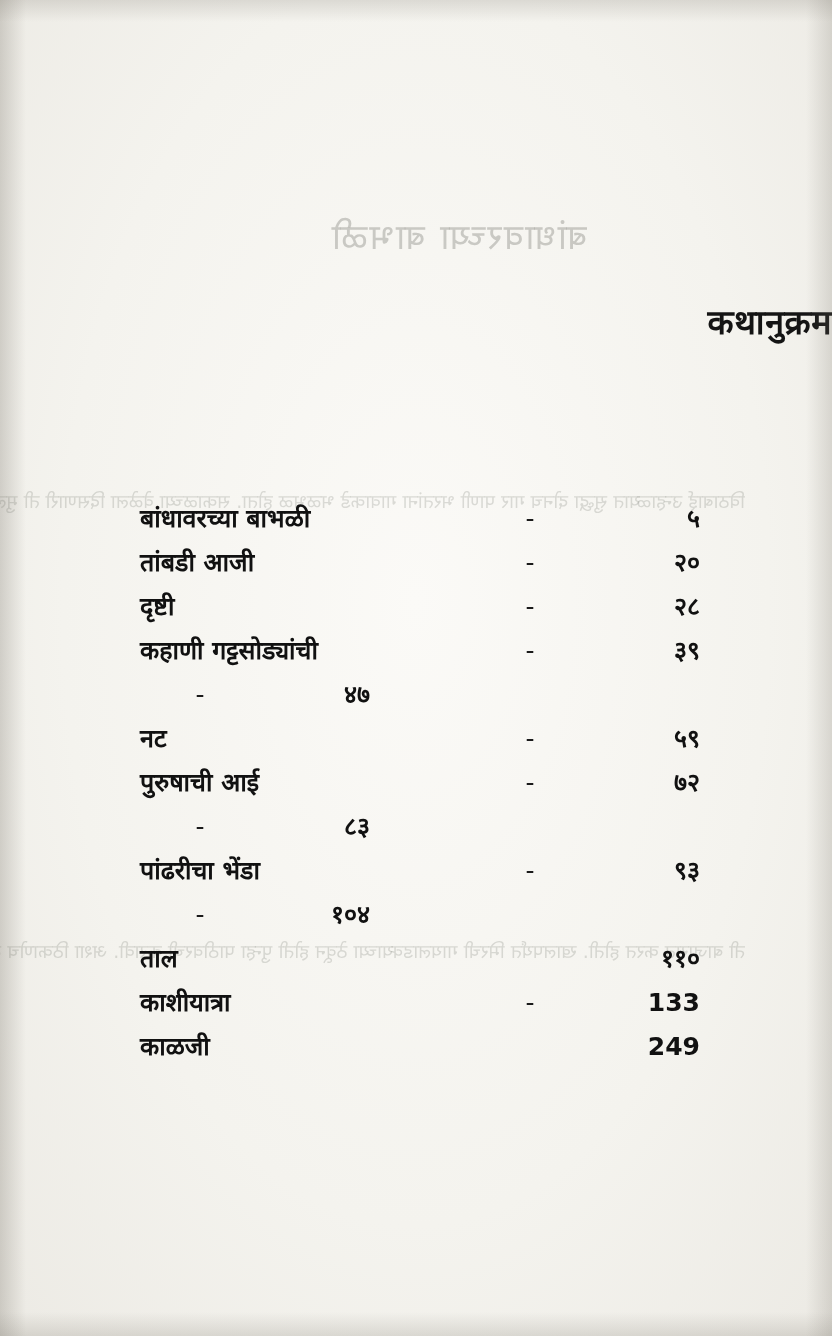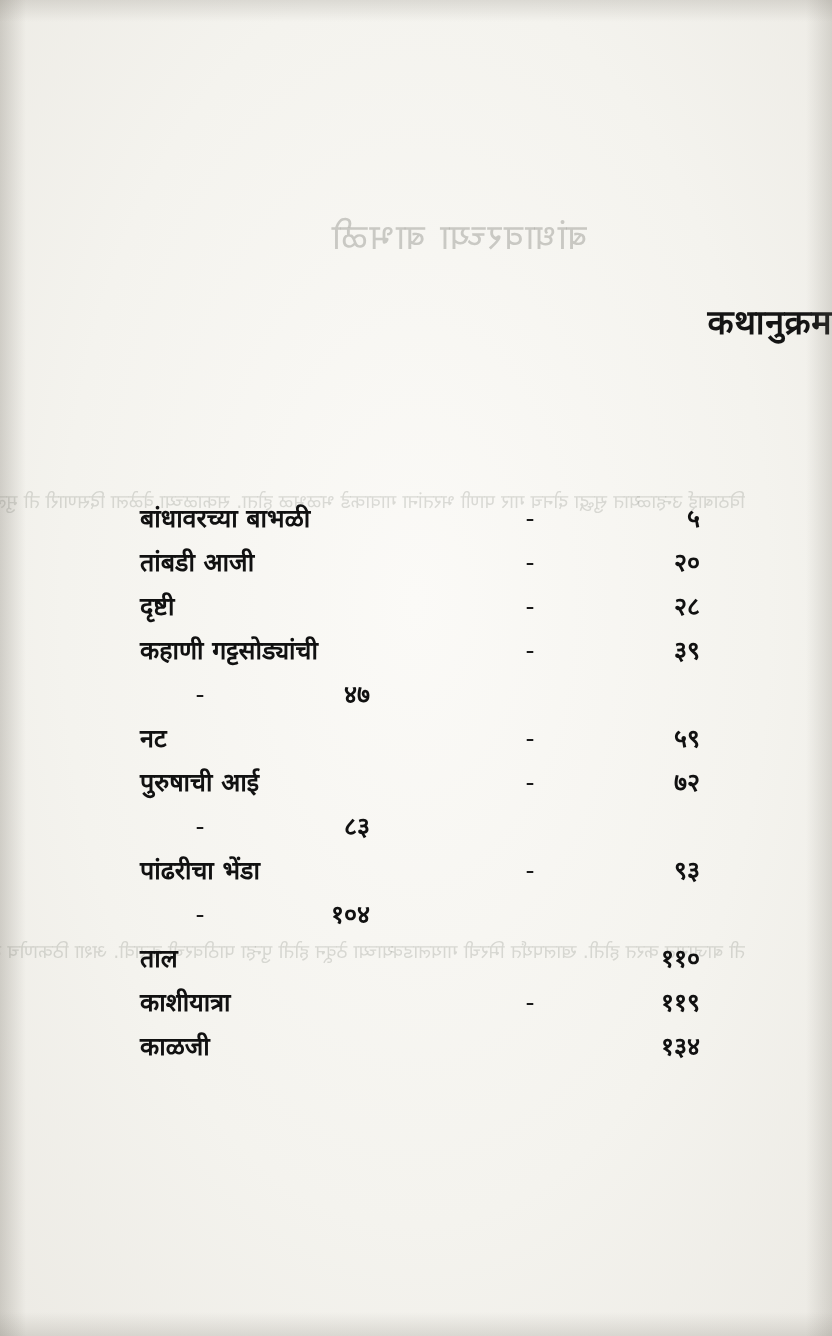--- a/index.html
+++ b/index.html
@@ -204,27 +204,27 @@
 
     <div class="toc-row no-dash">
       <span class="toc-title">ताल</span>
       <span class="toc-dash">-</span>
       <span class="toc-page">११०</span>
     </div>
 
     <div class="toc-row">
       <span class="toc-title">काशीयात्रा</span>
       <span class="toc-dash">-</span>
-      <span class="toc-page">११९</span>
+      <span class="toc-page">133</span>
     </div>
 
     <div class="toc-row no-dash">
       <span class="toc-title">काळजी</span>
       <span class="toc-dash">-</span>
-      <span class="toc-page">१३४</span>
+      <span class="toc-page">249</span>
     </div>
 
   </div>
 
   <div class="edge-left"></div>
   <div class="edge-right"></div>
   <div class="edge-top"></div>
   <div class="edge-bottom"></div>
 
 </div>

